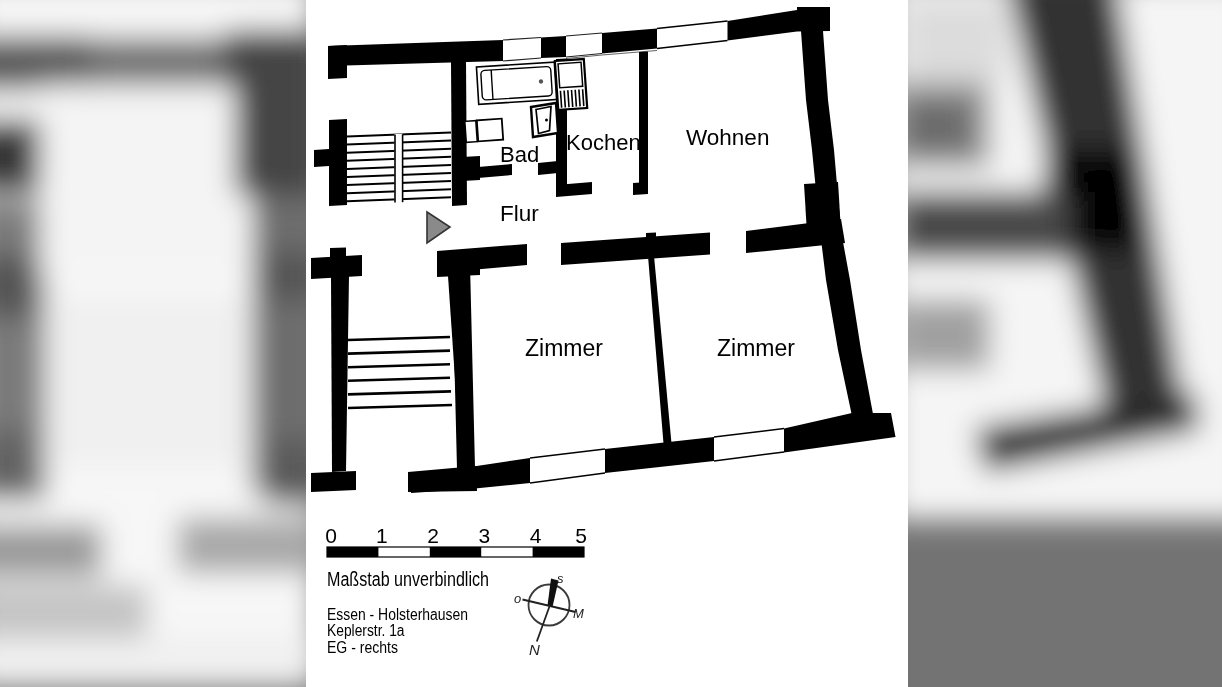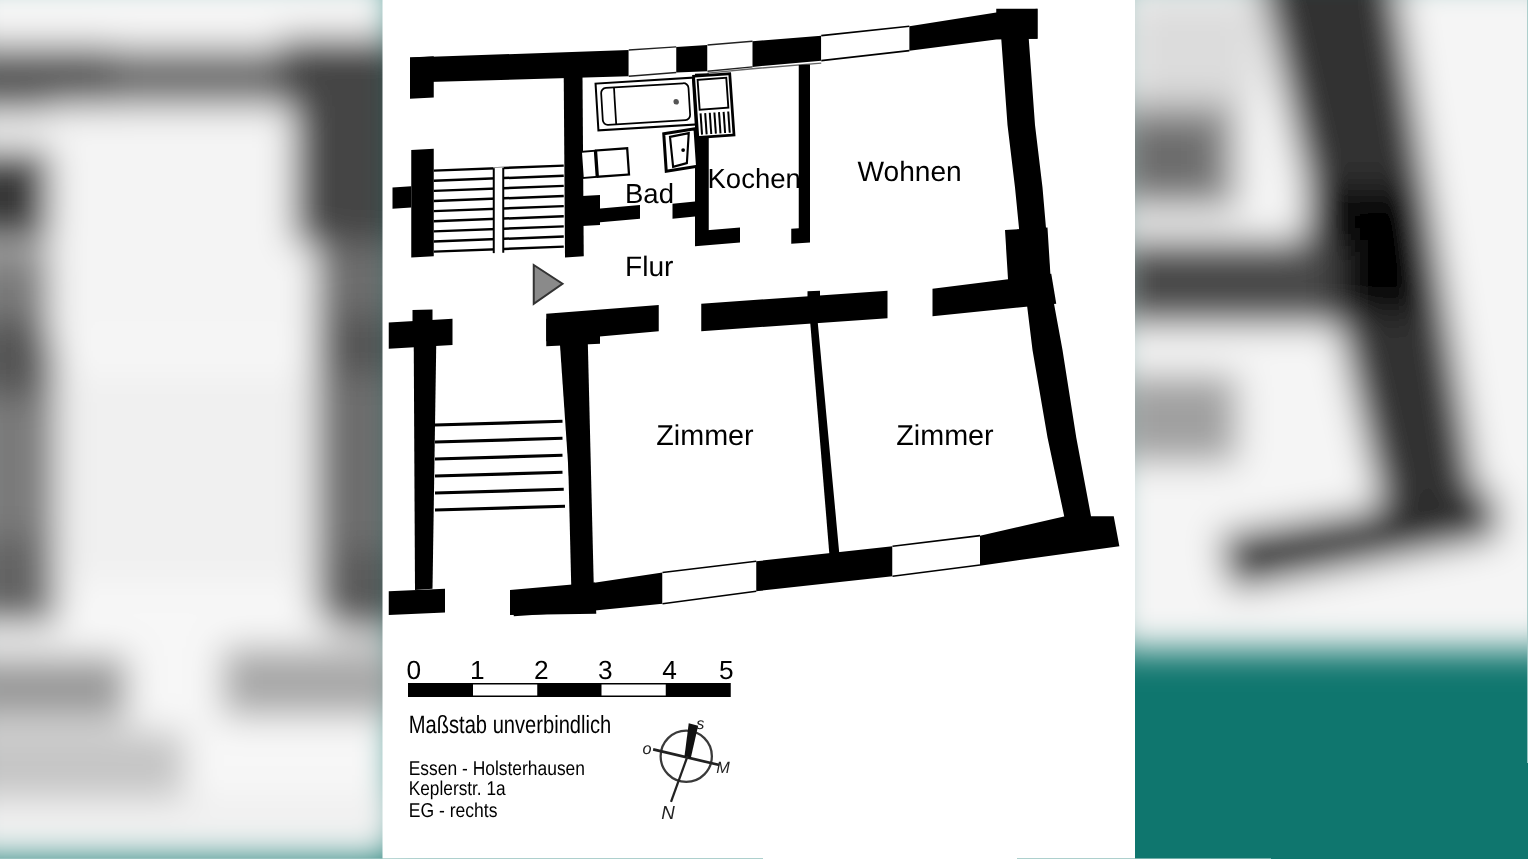--- a/index.html
+++ b/index.html
@@ -1,16 +1,16 @@
 <!DOCTYPE html>
 <html><head>
 <meta charset="utf-8">
 <style>
   html,body{margin:0;padding:0;background:#fff;}
-  #stage{position:relative;width:1222px;height:687px;overflow:hidden;background:#0f766e;
+  #stage{position:relative;width:1222px;height:687px;overflow:hidden;background:#737373;
          font-family:"Liberation Sans", sans-serif;}
   svg{display:block}
 </style>
 </head>
 <body>
 <div id="stage">
 <svg width="1222" height="687" viewBox="0 0 1222 687">
 <defs>
   <filter id="bb" x="-30%" y="-30%" width="160%" height="160%">
     <feGaussianBlur stdDeviation="14"></feGaussianBlur>

